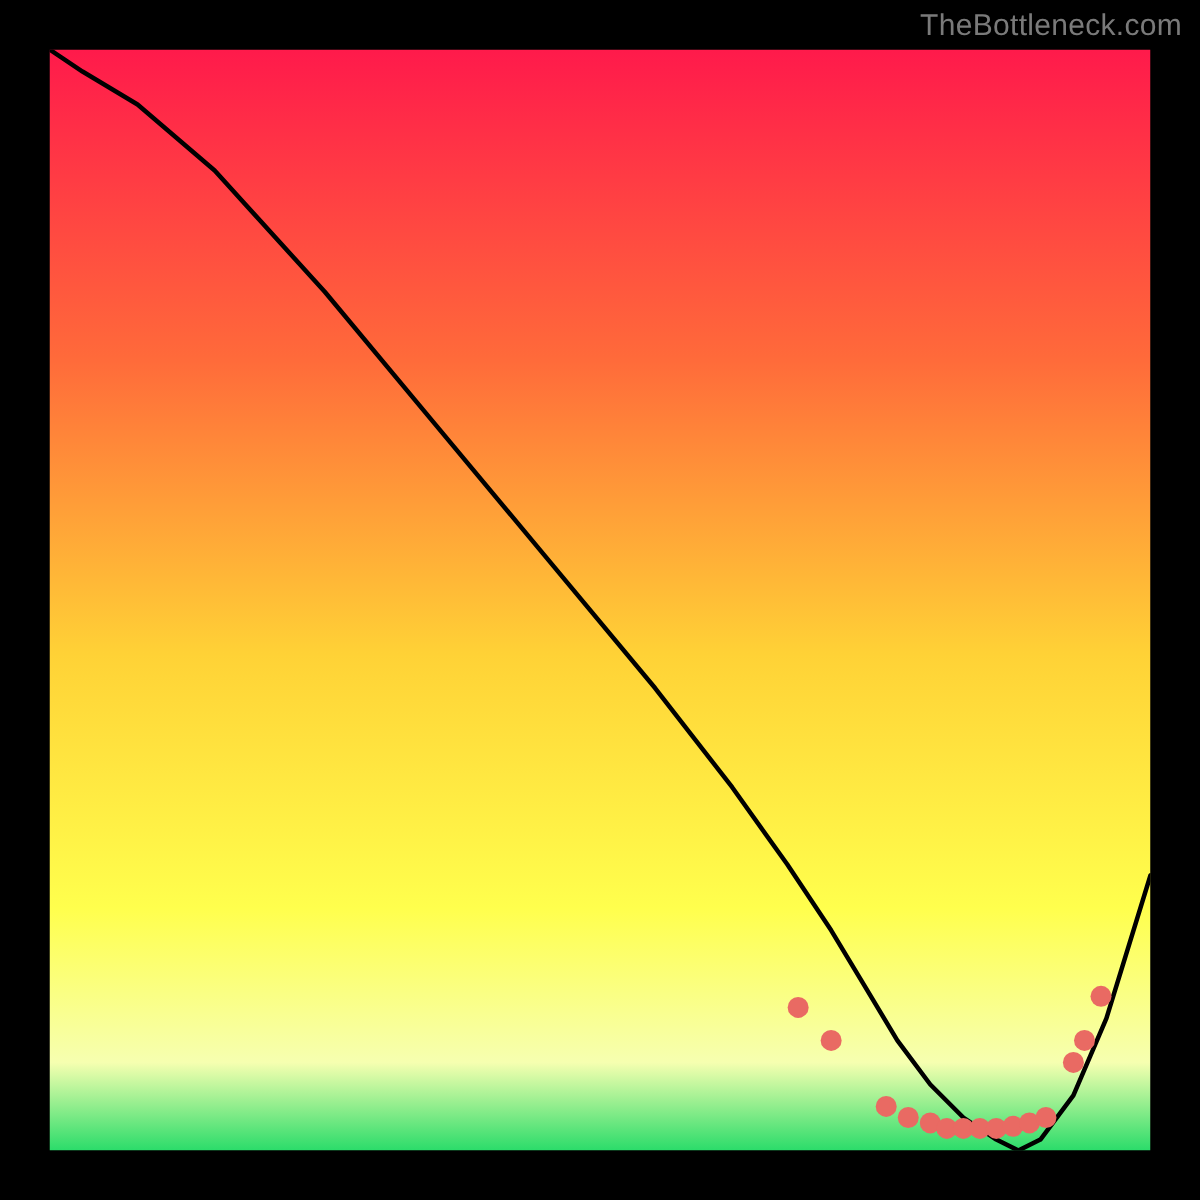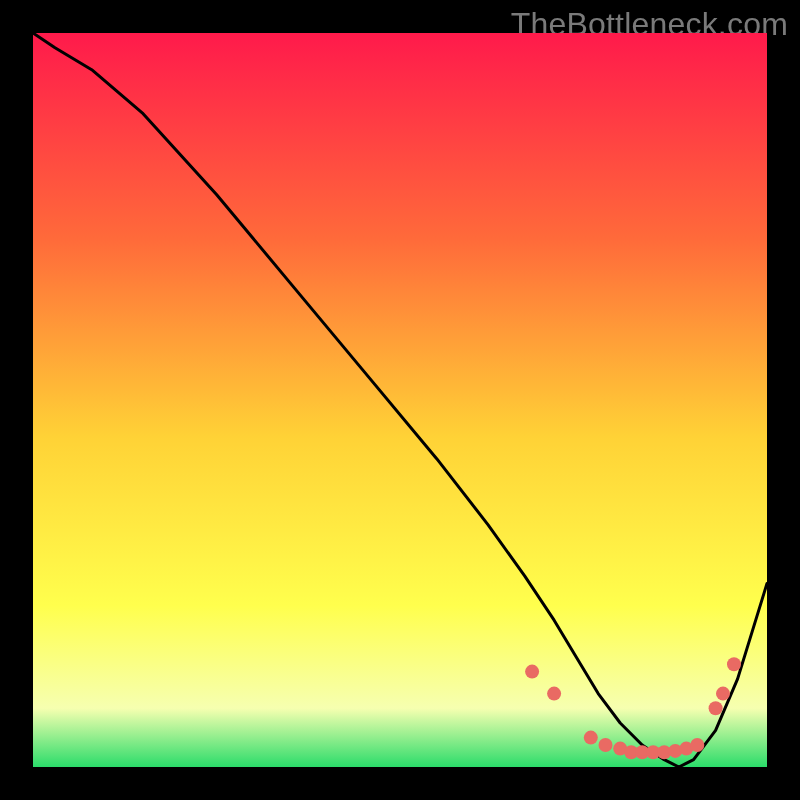--- a/index.html
+++ b/index.html
@@ -17,21 +17,21 @@
     top: 0;
     width: 800px;
     height: 800px;
     background: #000;
   }
   .watermark {
     position: absolute;
     top: 6px;
     right: 12px;
     color: #7a7a7a;
-    font-size: 32px;
+    font-size: 20px;
     font-weight: 500;
     letter-spacing: 0.2px;
     user-select: none;
   }
   .plot {
     position: absolute;
     left: 33px;
     top: 33px;
     width: 734px;
     height: 734px;

